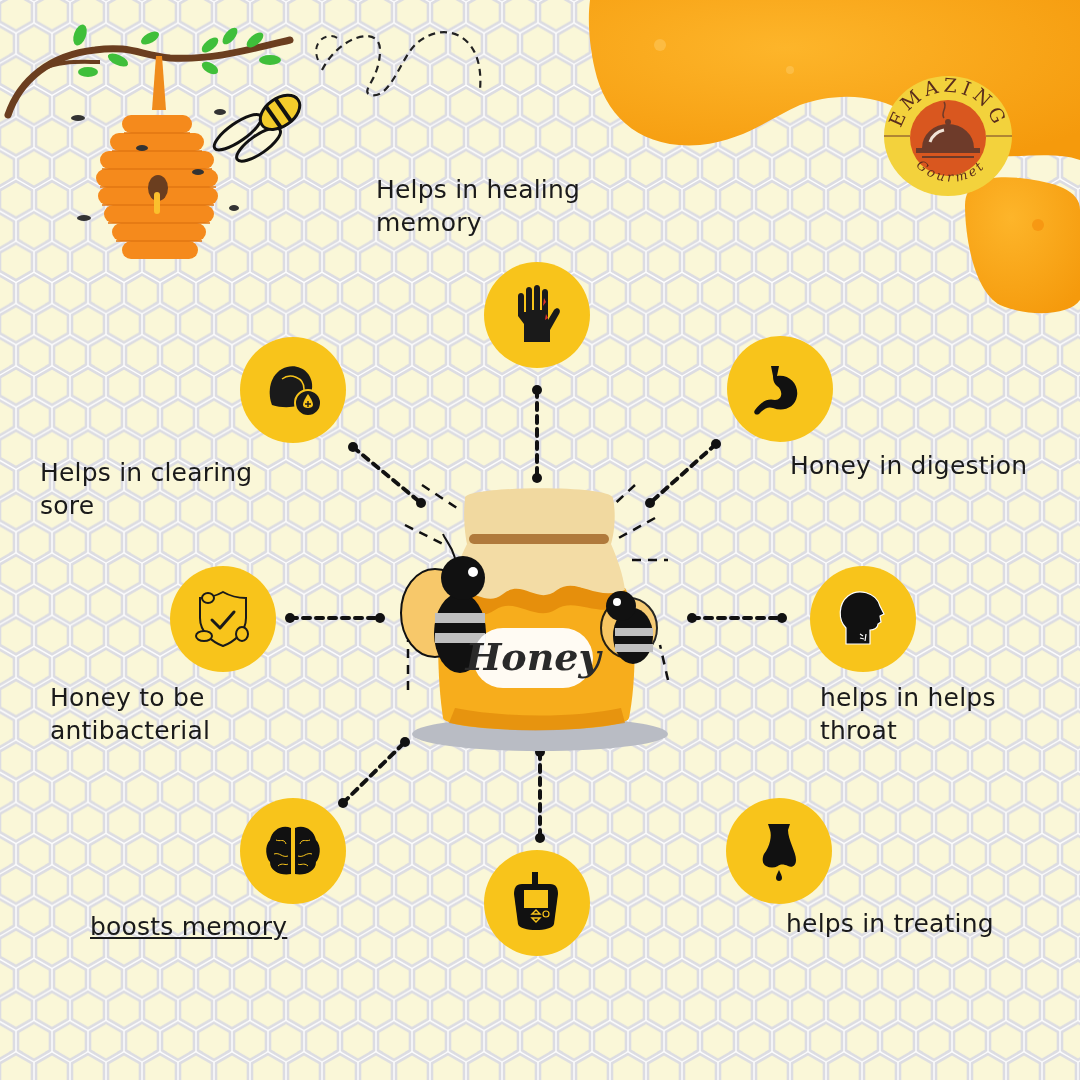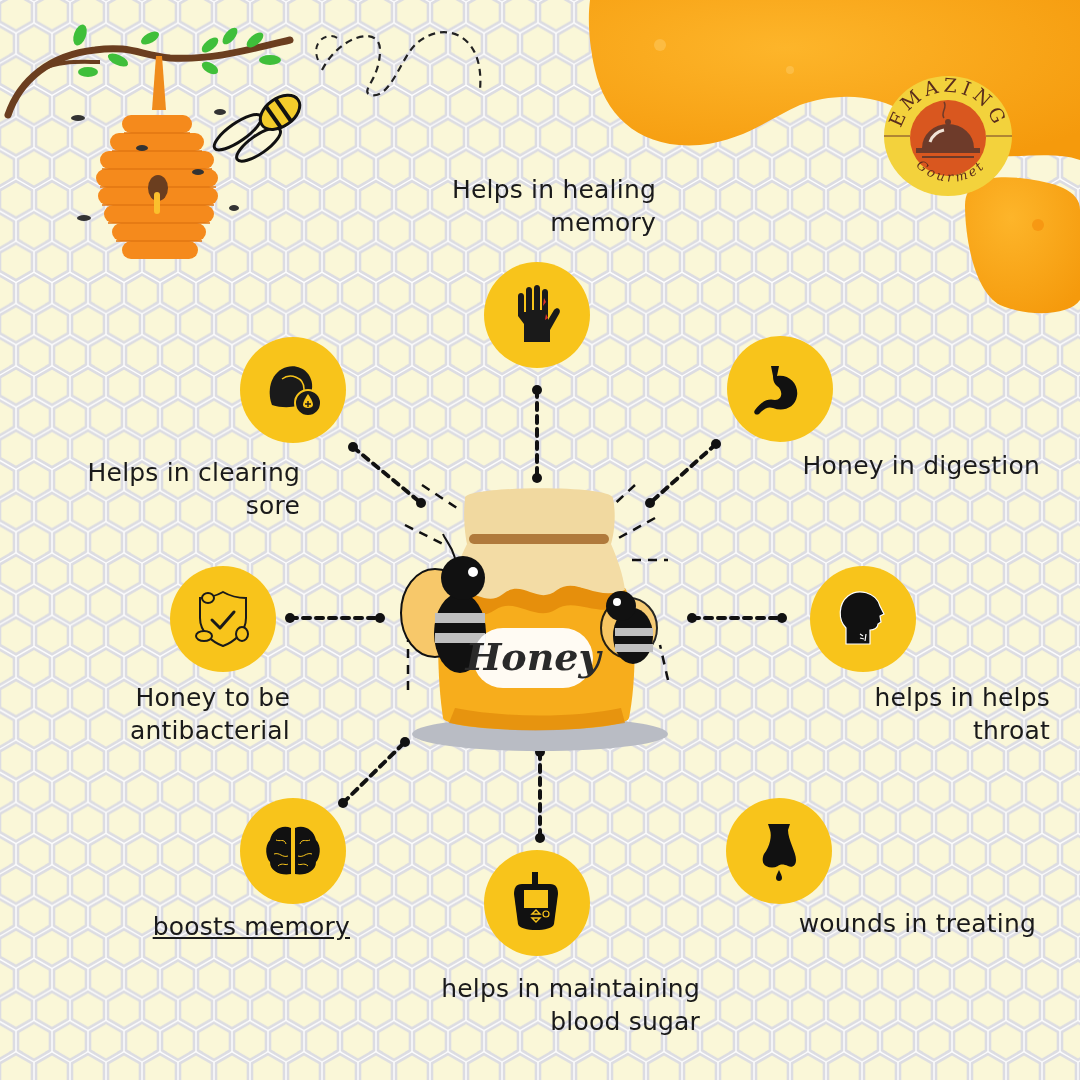--- a/index.html
+++ b/index.html
@@ -2,21 +2,21 @@
 <html><head>
 <meta charset="utf-8">
 <style>
   html,body{margin:0;padding:0;}
   body{width:1080px;height:1080px;overflow:hidden;position:relative;background:#fdfcf2;font-family:"Liberation Sans","DejaVu Sans",sans-serif;}
   #stage{position:absolute;left:0;top:0;width:1080px;height:1080px;overflow:hidden;}
   .bg{position:absolute;left:0;top:0;width:1080px;height:1080px;}
   .abs{position:absolute;}
   .icon-circle{position:absolute;width:106px;height:106px;border-radius:50%;background:#f8c41b;display:flex;align-items:center;justify-content:center;}
   .icon-circle svg{width:70px;height:70px;}
-  .label{position:absolute;color:#1a1a1a;font-family:"DejaVu Sans","Liberation Sans",sans-serif;font-size:25px;line-height:33px;text-align:right;white-space:nowrap;letter-spacing:0.2px;}
+  .label{position:absolute;color:#1a1a1a;font-family:"DejaVu Sans","Liberation Sans",sans-serif;font-size:25px;line-height:33px;text-align:left;white-space:nowrap;letter-spacing:0.2px;}
   .connector{position:absolute;left:0;top:0;width:1080px;height:1080px;pointer-events:none;}
   .honey-word{font-family:"DejaVu Serif","Liberation Serif",serif;font-style:italic;font-weight:bold;}
 </style>
 </head>
 <body>
 
 <div id="stage">
 
   <svg class="bg" viewBox="0 0 1080 1080">
     <defs>
@@ -266,20 +266,16 @@
     <div>Honey to be</div>
       <div>antibacterial</div>
   </div>
   <div class="label" style="left:820px;top:681px;width:230px;">
     <div>helps in helps</div>
       <div>throat</div>
   </div>
   <div class="label" style="left:90px;top:910px;width:260px;text-decoration:underline;">
     <div>boosts memory</div>
   </div>
-  <div class="label" style="left:380px;top:972px;width:320px;">
-    <div>helps in maintaining</div>
-      <div>blood sugar</div>
-  </div>
   <div class="label" style="left:786px;top:907px;width:250px;">
-    <div>wounds in treating</div>
+    <div>helps in treating</div>
   </div>
 </div>
 
 </body></html>

